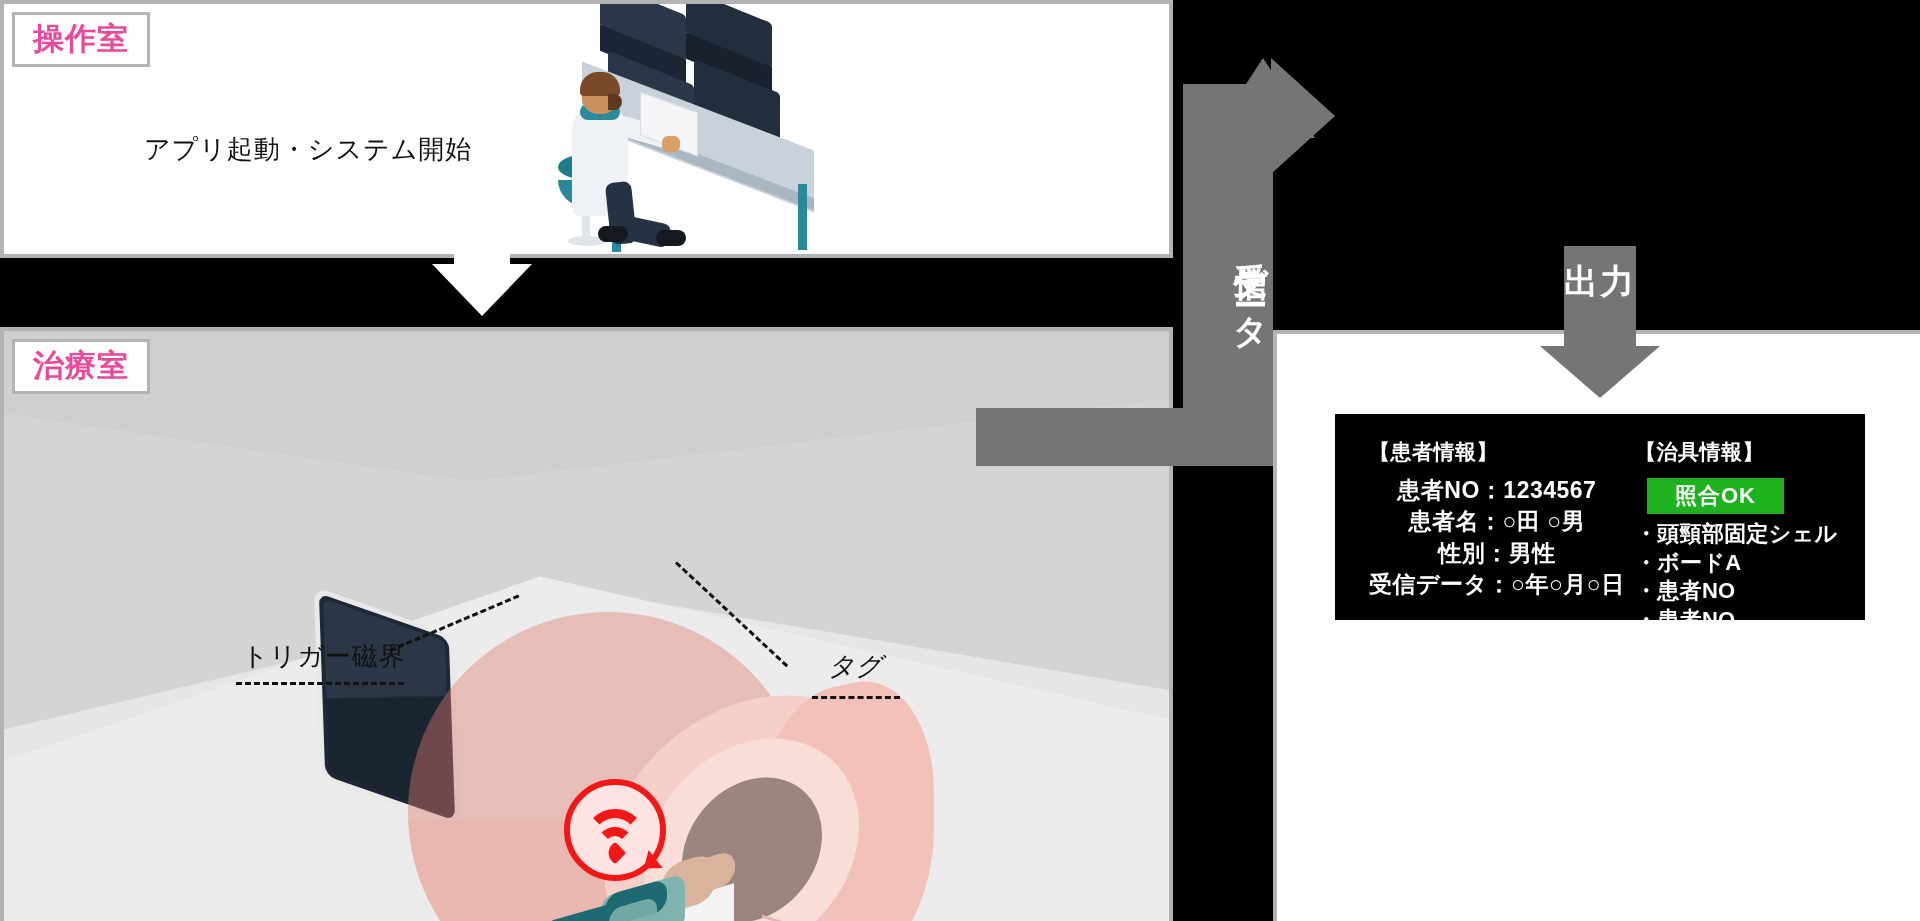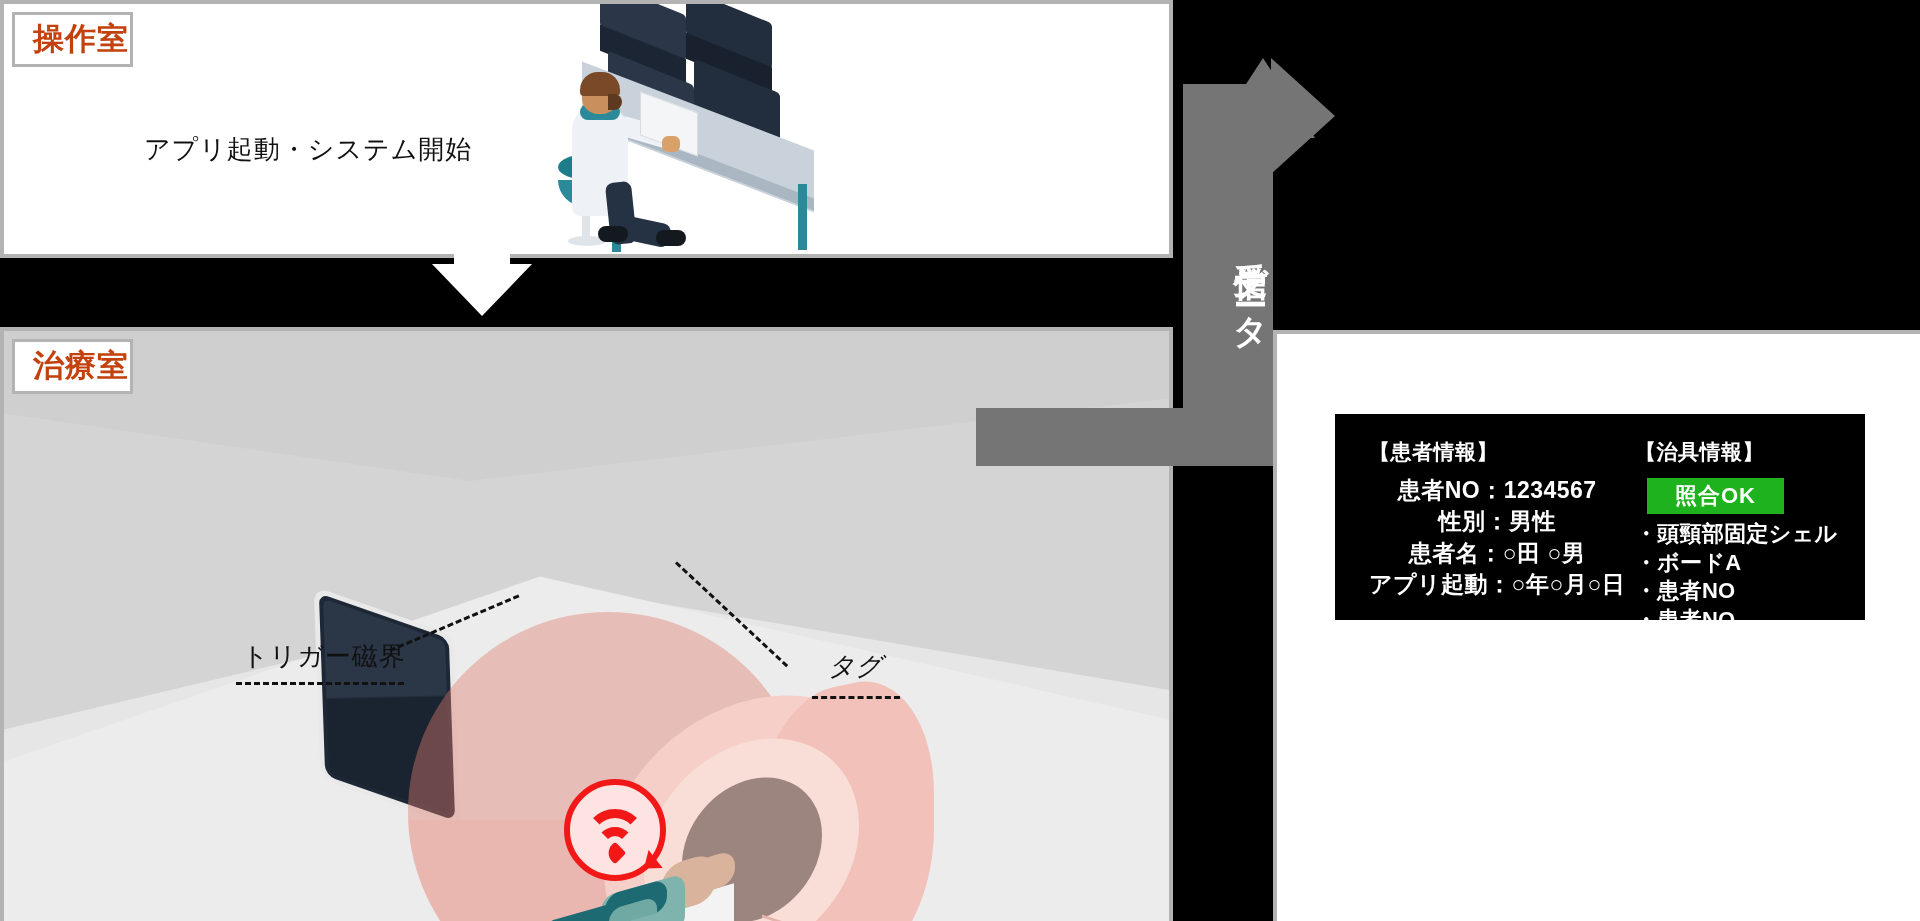--- a/index.html
+++ b/index.html
@@ -5,22 +5,22 @@
   * { box-sizing: border-box; margin:0; padding:0; }
   html,body { width:1920px; height:921px; background:#000; overflow:hidden;
     font-family:"Liberation Sans","DejaVu Sans",sans-serif; }
   .stage { position:relative; width:1920px; height:921px; background:#000; }
 
   
   .panel { position:absolute; background:#fff; border:4px solid #b3b3b3; overflow:hidden; }
 
   
   .room-tag { position:absolute; background:#fff; border:3px solid #b3b3b3;
-    font-weight:bold; font-size:31px; color:#c2410c; line-height:1;
-    padding:8px 1px 10px 18px; letter-spacing:1px; z-index:40; }
+    font-weight:bold; font-size:31px; color:#ec4899; line-height:1;
+    padding:8px 18px 10px 18px; letter-spacing:1px; z-index:40; }
 
   
   #op-room { left:0; top:0; width:1173px; height:258px; }
   #op-caption { position:absolute; left:140px; top:128px; font-size:26px; color:#111;
     letter-spacing:1px; white-space:nowrap; }
 
   
   .illus { position:absolute; }
 
   
@@ -280,30 +280,35 @@
     <div id="recv-shaft"></div>
     <div id="recv-head"></div>
     <div id="recv-label">受信データ</div>
   </div>
   <div id="to-server">
     <div id="ts-shaft"></div>
       <div id="ts-head"></div>
   </div>
 
 
+  <div id="out-arrow">
+    <div id="out-shaft"></div>
+    <div id="out-head"></div>
+    <div id="out-label">出力</div>
+  </div>
 
   <div class="panel" id="out-panel">
     <div id="mon-black">
 
       <div class="mon-col" id="col-patient">
         <div class="sect-title">【患者情報】</div>
         <div class="minfo">患者NO：1234567</div>
+        <div class="minfo">患者名：○田 ○男</div>
         <div class="minfo">性別：男性</div>
-        <div class="minfo">患者名：○田 ○男</div>
-        <div class="minfo">アプリ起動：○年○月○日</div>
+        <div class="minfo">受信データ：○年○月○日</div>
       </div>
 
       <div class="mon-col" id="col-fix">
         <div class="sect-title">【治具情報】</div>
         <div>
           <span id="ok-badge">照合OK</span>
         </div>
         <div class="fix-item">・頭頸部固定シェル</div>
         <div class="fix-item">・ボードA</div>
         <div class="fix-item">・患者NO</div>

